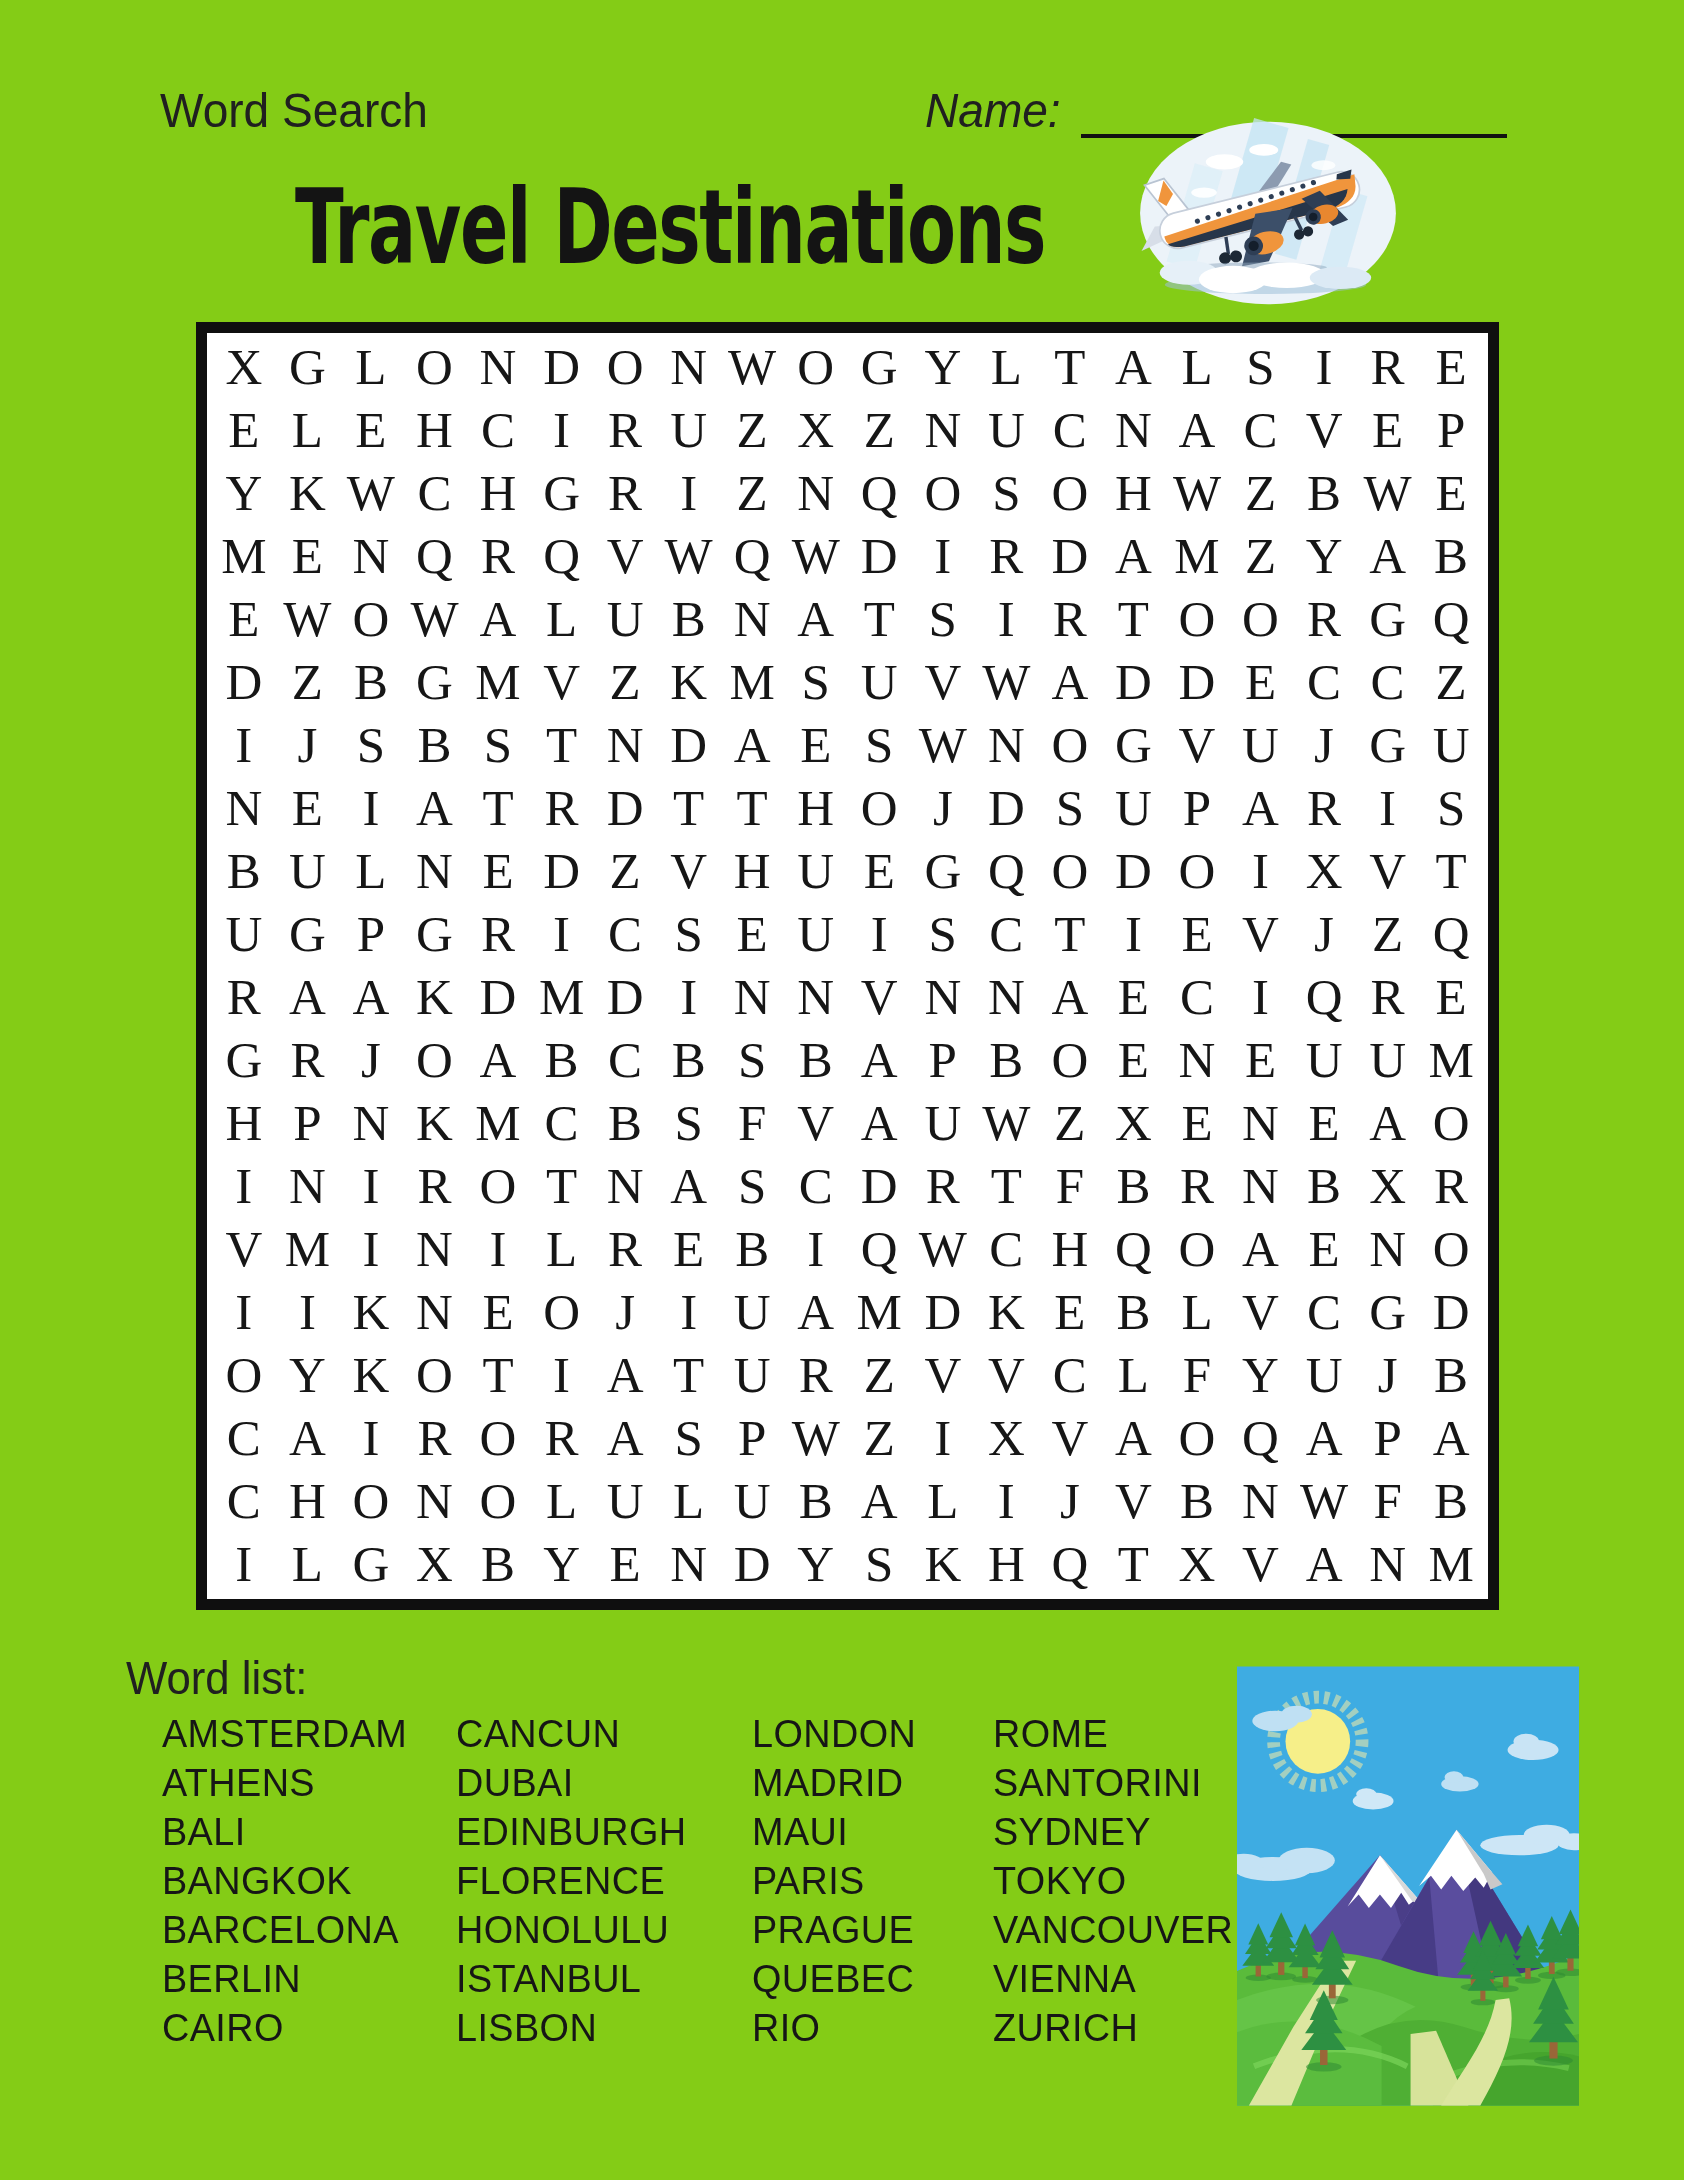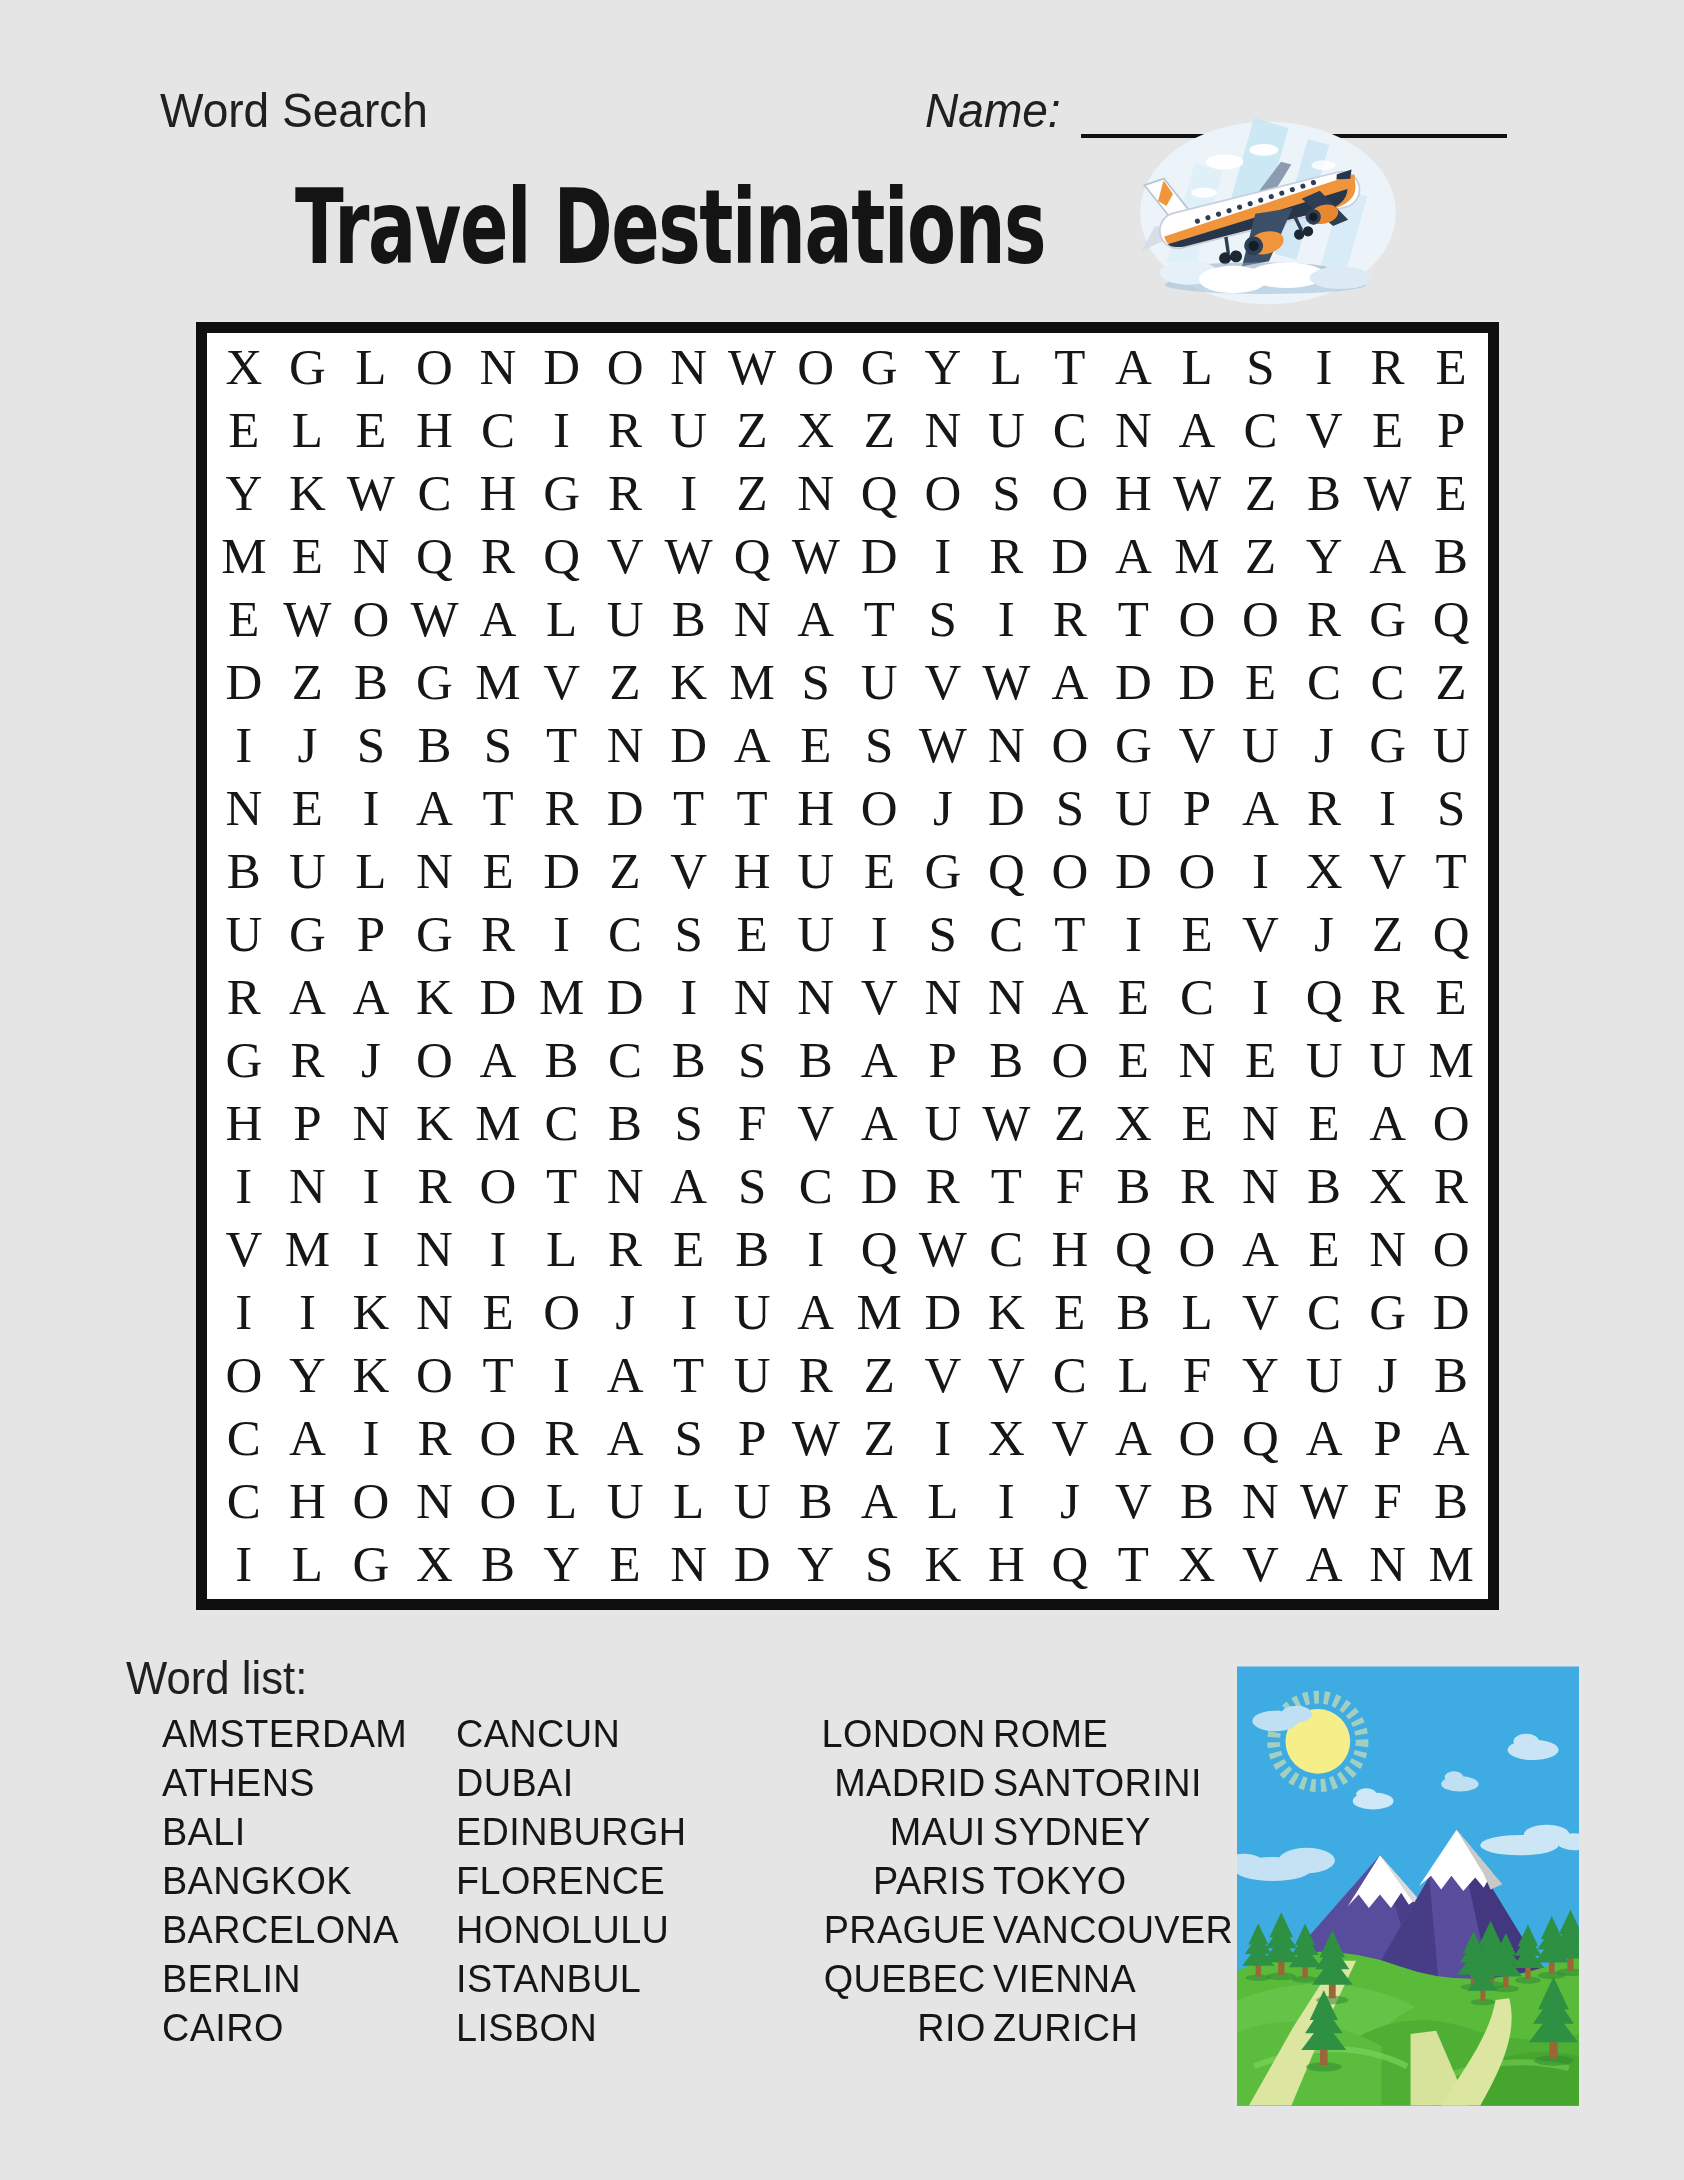--- a/index.html
+++ b/index.html
@@ -1,20 +1,20 @@
 <!DOCTYPE html>
 <html style="--sky: #3EACE2; --sun: #F6EF89; --sun_rays: #A3CFC0; --cloud: #C9E4F5; --mountain: #56499A; --mountain_shadow: #43387F; --snow: #FFFFFF; --hill_green: #55B83A; --hill_dark: #3F9E28; --path: #DCE6A0; --tree_green: #2D9042; --trunk_brown: #9A6638; --plane_orange: #F0953C; --plane_navy: #2E3E55; --text: #161616; --footer_gray: #4F4F4F;font-size:13.6px"><head>
 <meta charset="utf-8">
 <style>
   html,body{margin:0;padding:0;background:#ffffff;}
   body{
     width:1685px;height:2181px;position:relative;overflow:hidden;
     font-family:"Liberation Sans",sans-serif;color:#1a1a1a;
   }
-  .page{position:absolute;inset:0;background:#e5e5e5;}
+  .page{position:absolute;inset:0;background:#84cc16;}
 
   
   .worksheet-type{
     position:absolute;left:160px;top:82px;
     font-size:49px;font-weight:400;color:#202020;
     transform:scaleX(.94);transform-origin:left center;letter-spacing:0px;
   }
   .name-row{
     position:absolute;left:925px;top:82px;display:flex;align-items:flex-end;
     font-size:49px;color:#202020;font-style:italic;
@@ -51,21 +51,21 @@
 
   
   .word-list-label{
     position:absolute;left:126px;top:1651px;font-size:46px;color:#202020;
     transform:scaleX(.95);transform-origin:left center;
   }
   .word-columns{position:absolute;left:162px;top:1709px;display:flex;}
   .word-col{display:flex;flex-direction:column;}
   .word-col:nth-child(1){width:294px;}
   .word-col:nth-child(2){width:296px;}
-  .word-col:nth-child(3){width:241px;text-align:right;}
+  .word-col:nth-child(3){width:241px;}
   .word-item{
     font-size:39px;line-height:49px;color:#161616;letter-spacing:0.4px;
     transform:scaleX(.97);transform-origin:left center;white-space:nowrap;
   }
 
   
   .mountain-illustration{position:absolute;left:1237px;top:1666px;width:342px;height:440px;}
 
   
   .footer-credit{

